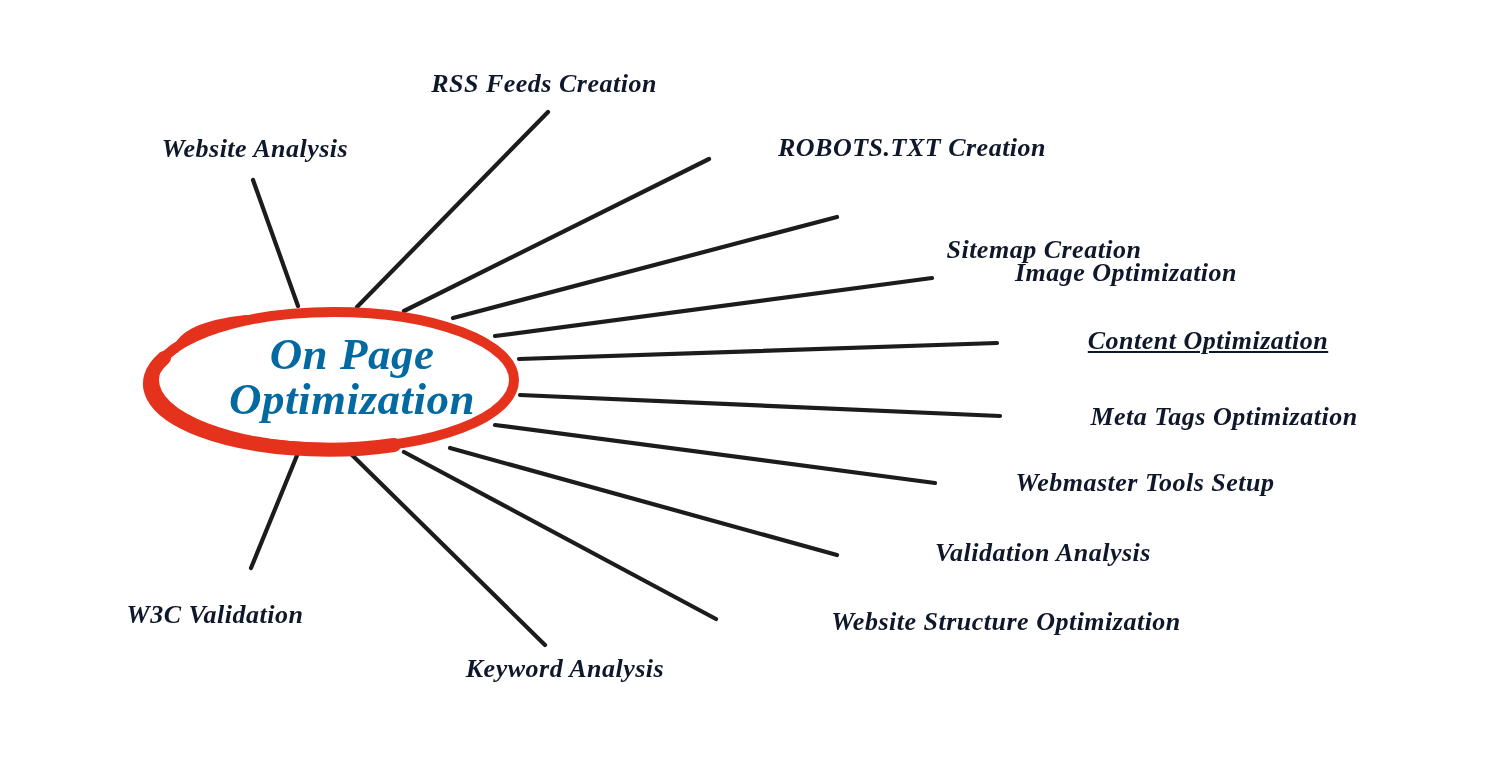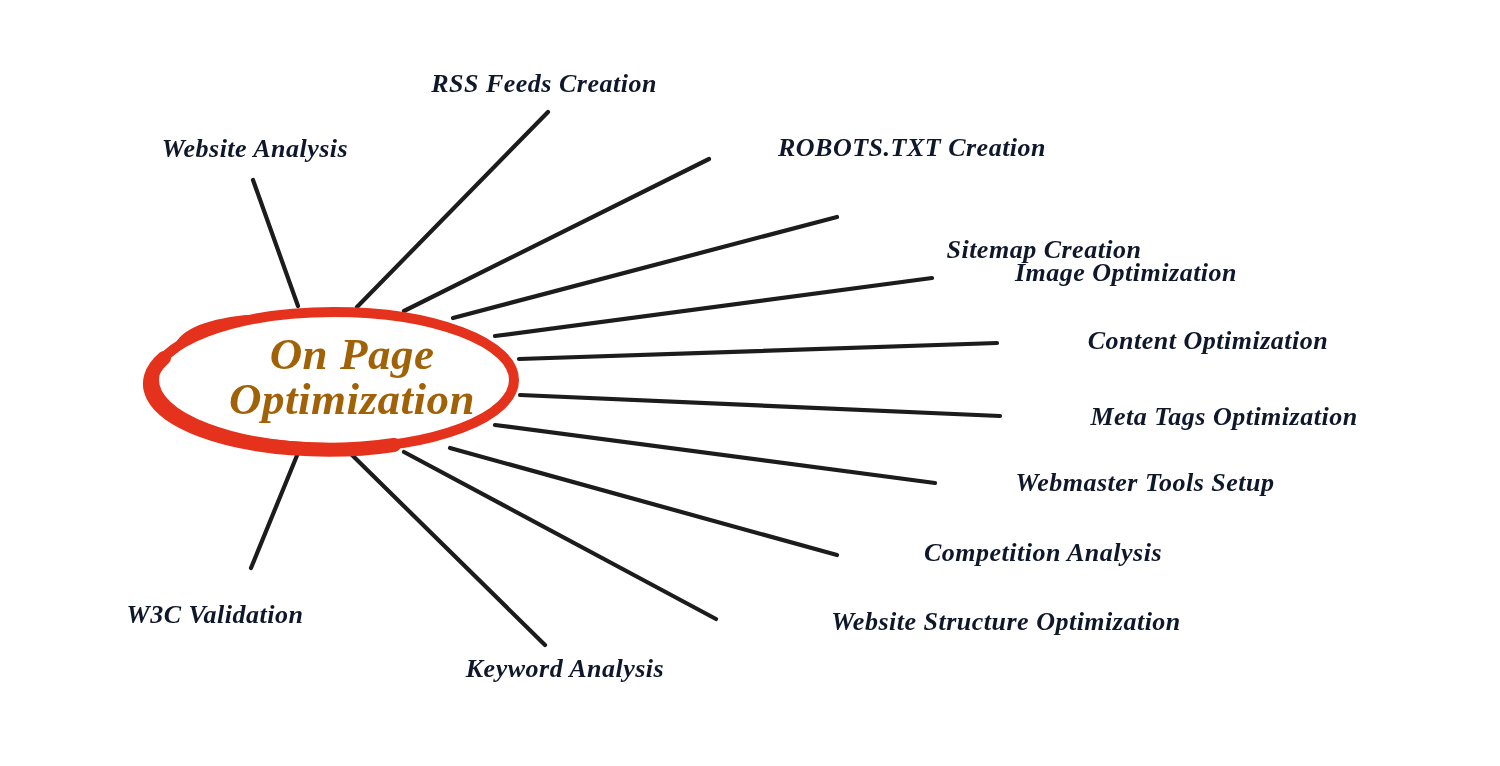--- a/index.html
+++ b/index.html
@@ -36,21 +36,21 @@
   .center-label {
     position: absolute;
     left: 352px;
     top: 377px;
     transform: translate(-50%, -50%);
     text-align: center;
     font-style: italic;
     font-weight: 700;
     font-size: 45px;
     letter-spacing: 0.5px;
-    color: #a16207;
+    color: #0369a1;
     line-height: 1.0;
   }
   .center-label .row {
     white-space: nowrap;
   }
 </style>
 </head>
 <body>
 
 <div class="stage">
@@ -76,21 +76,21 @@
     <div class="row">On Page</div>
     <div class="row">Optimization</div>
   </div>
 
   <div id="labels-root">
       <div class="branch-label" style="left: 544px; top: 84px;">RSS Feeds Creation</div>
       <div class="branch-label" style="left: 255px; top: 149px;">Website Analysis</div>
       <div class="branch-label" style="left: 912px; top: 148px;">ROBOTS.TXT Creation</div>
       <div class="branch-label" style="left: 1044px; top: 210px; margin-top: 40px;">Sitemap Creation</div>
       <div class="branch-label" style="left: 1126px; top: 273px;">Image Optimization</div>
-      <div class="branch-label" style="left: 1208px; top: 341px;">Content Optimization</div>
+      <div class="branch-label" style="left: 1208px; top: 341px; text-decoration: underline;">Content Optimization</div>
       <div class="branch-label" style="left: 1224px; top: 417px; text-align: right;">Meta Tags Optimization</div>
       <div class="branch-label" style="left: 1145px; top: 483px;">Webmaster Tools Setup</div>
-      <div class="branch-label" style="left: 1043px; top: 553px;">Competition Analysis</div>
+      <div class="branch-label" style="left: 1043px; top: 553px;">Validation Analysis</div>
       <div class="branch-label" style="left: 1006px; top: 622px;">Website Structure Optimization</div>
       <div class="branch-label" style="left: 565px; top: 669px; text-align: right;">Keyword Analysis</div>
       <div class="branch-label" style="left: 215px; top: 587px; margin-top: 28px;">W3C Validation</div>
     </div>
 </div>
 
 </body></html>

